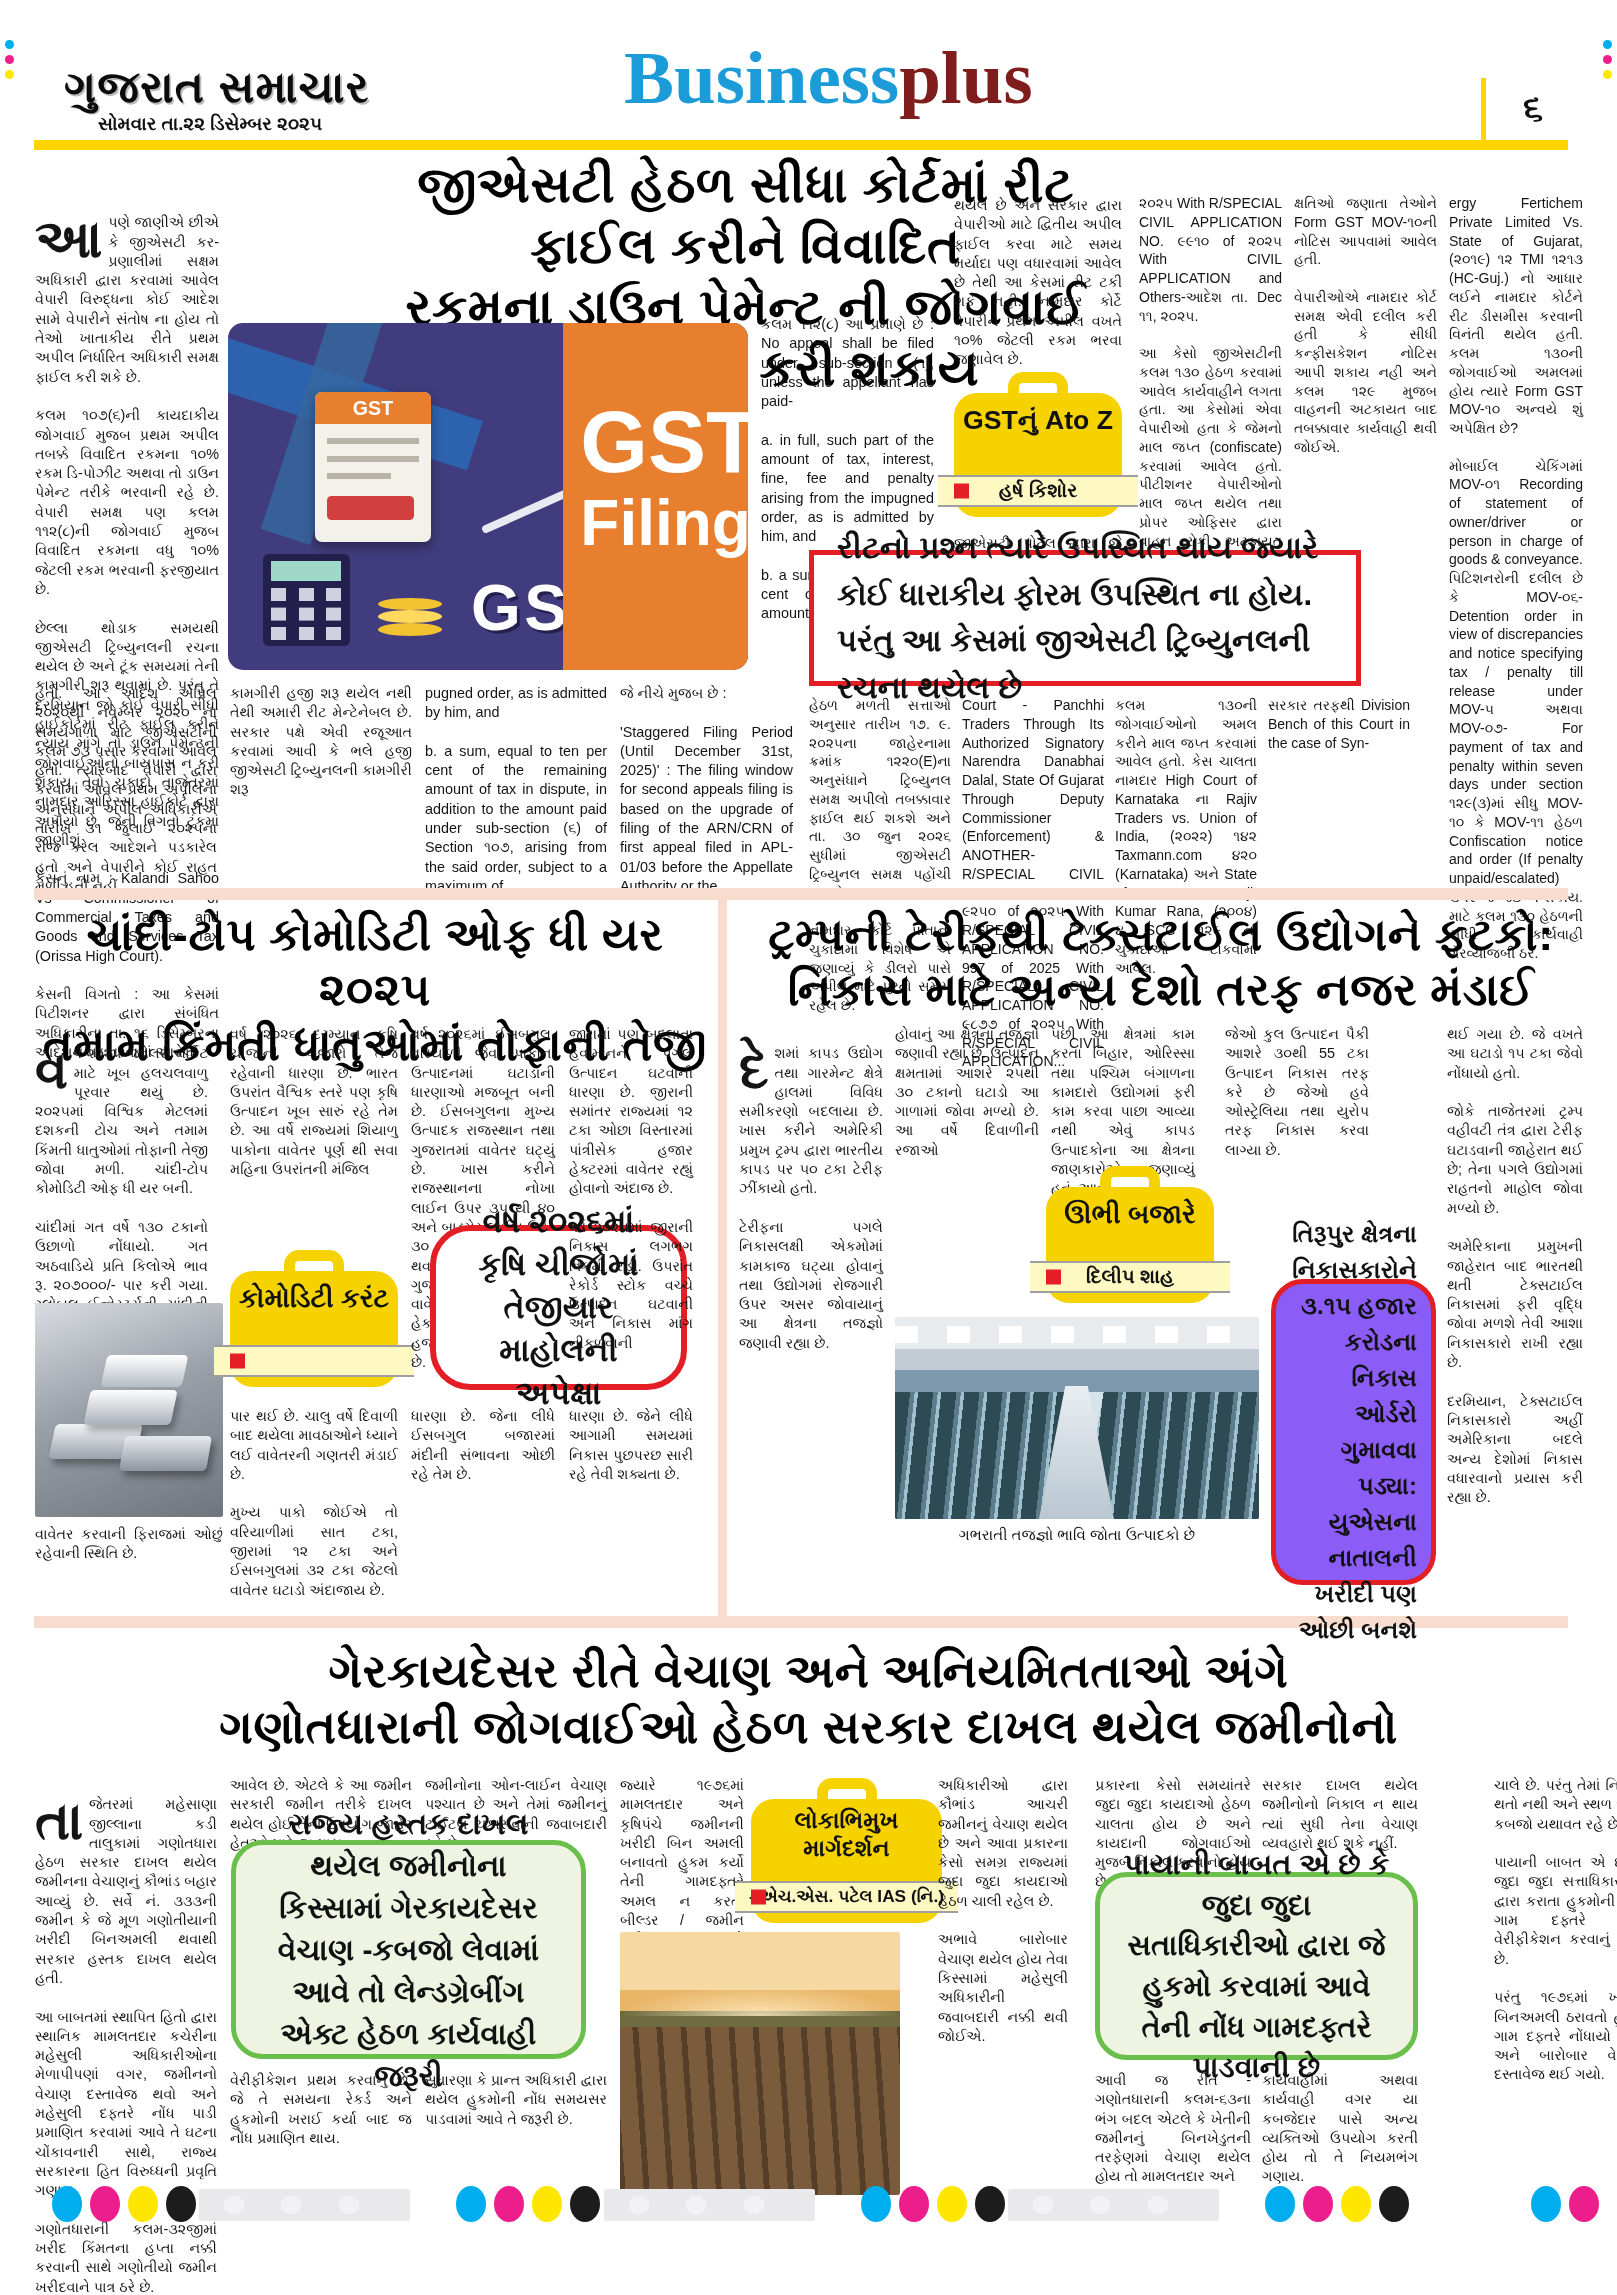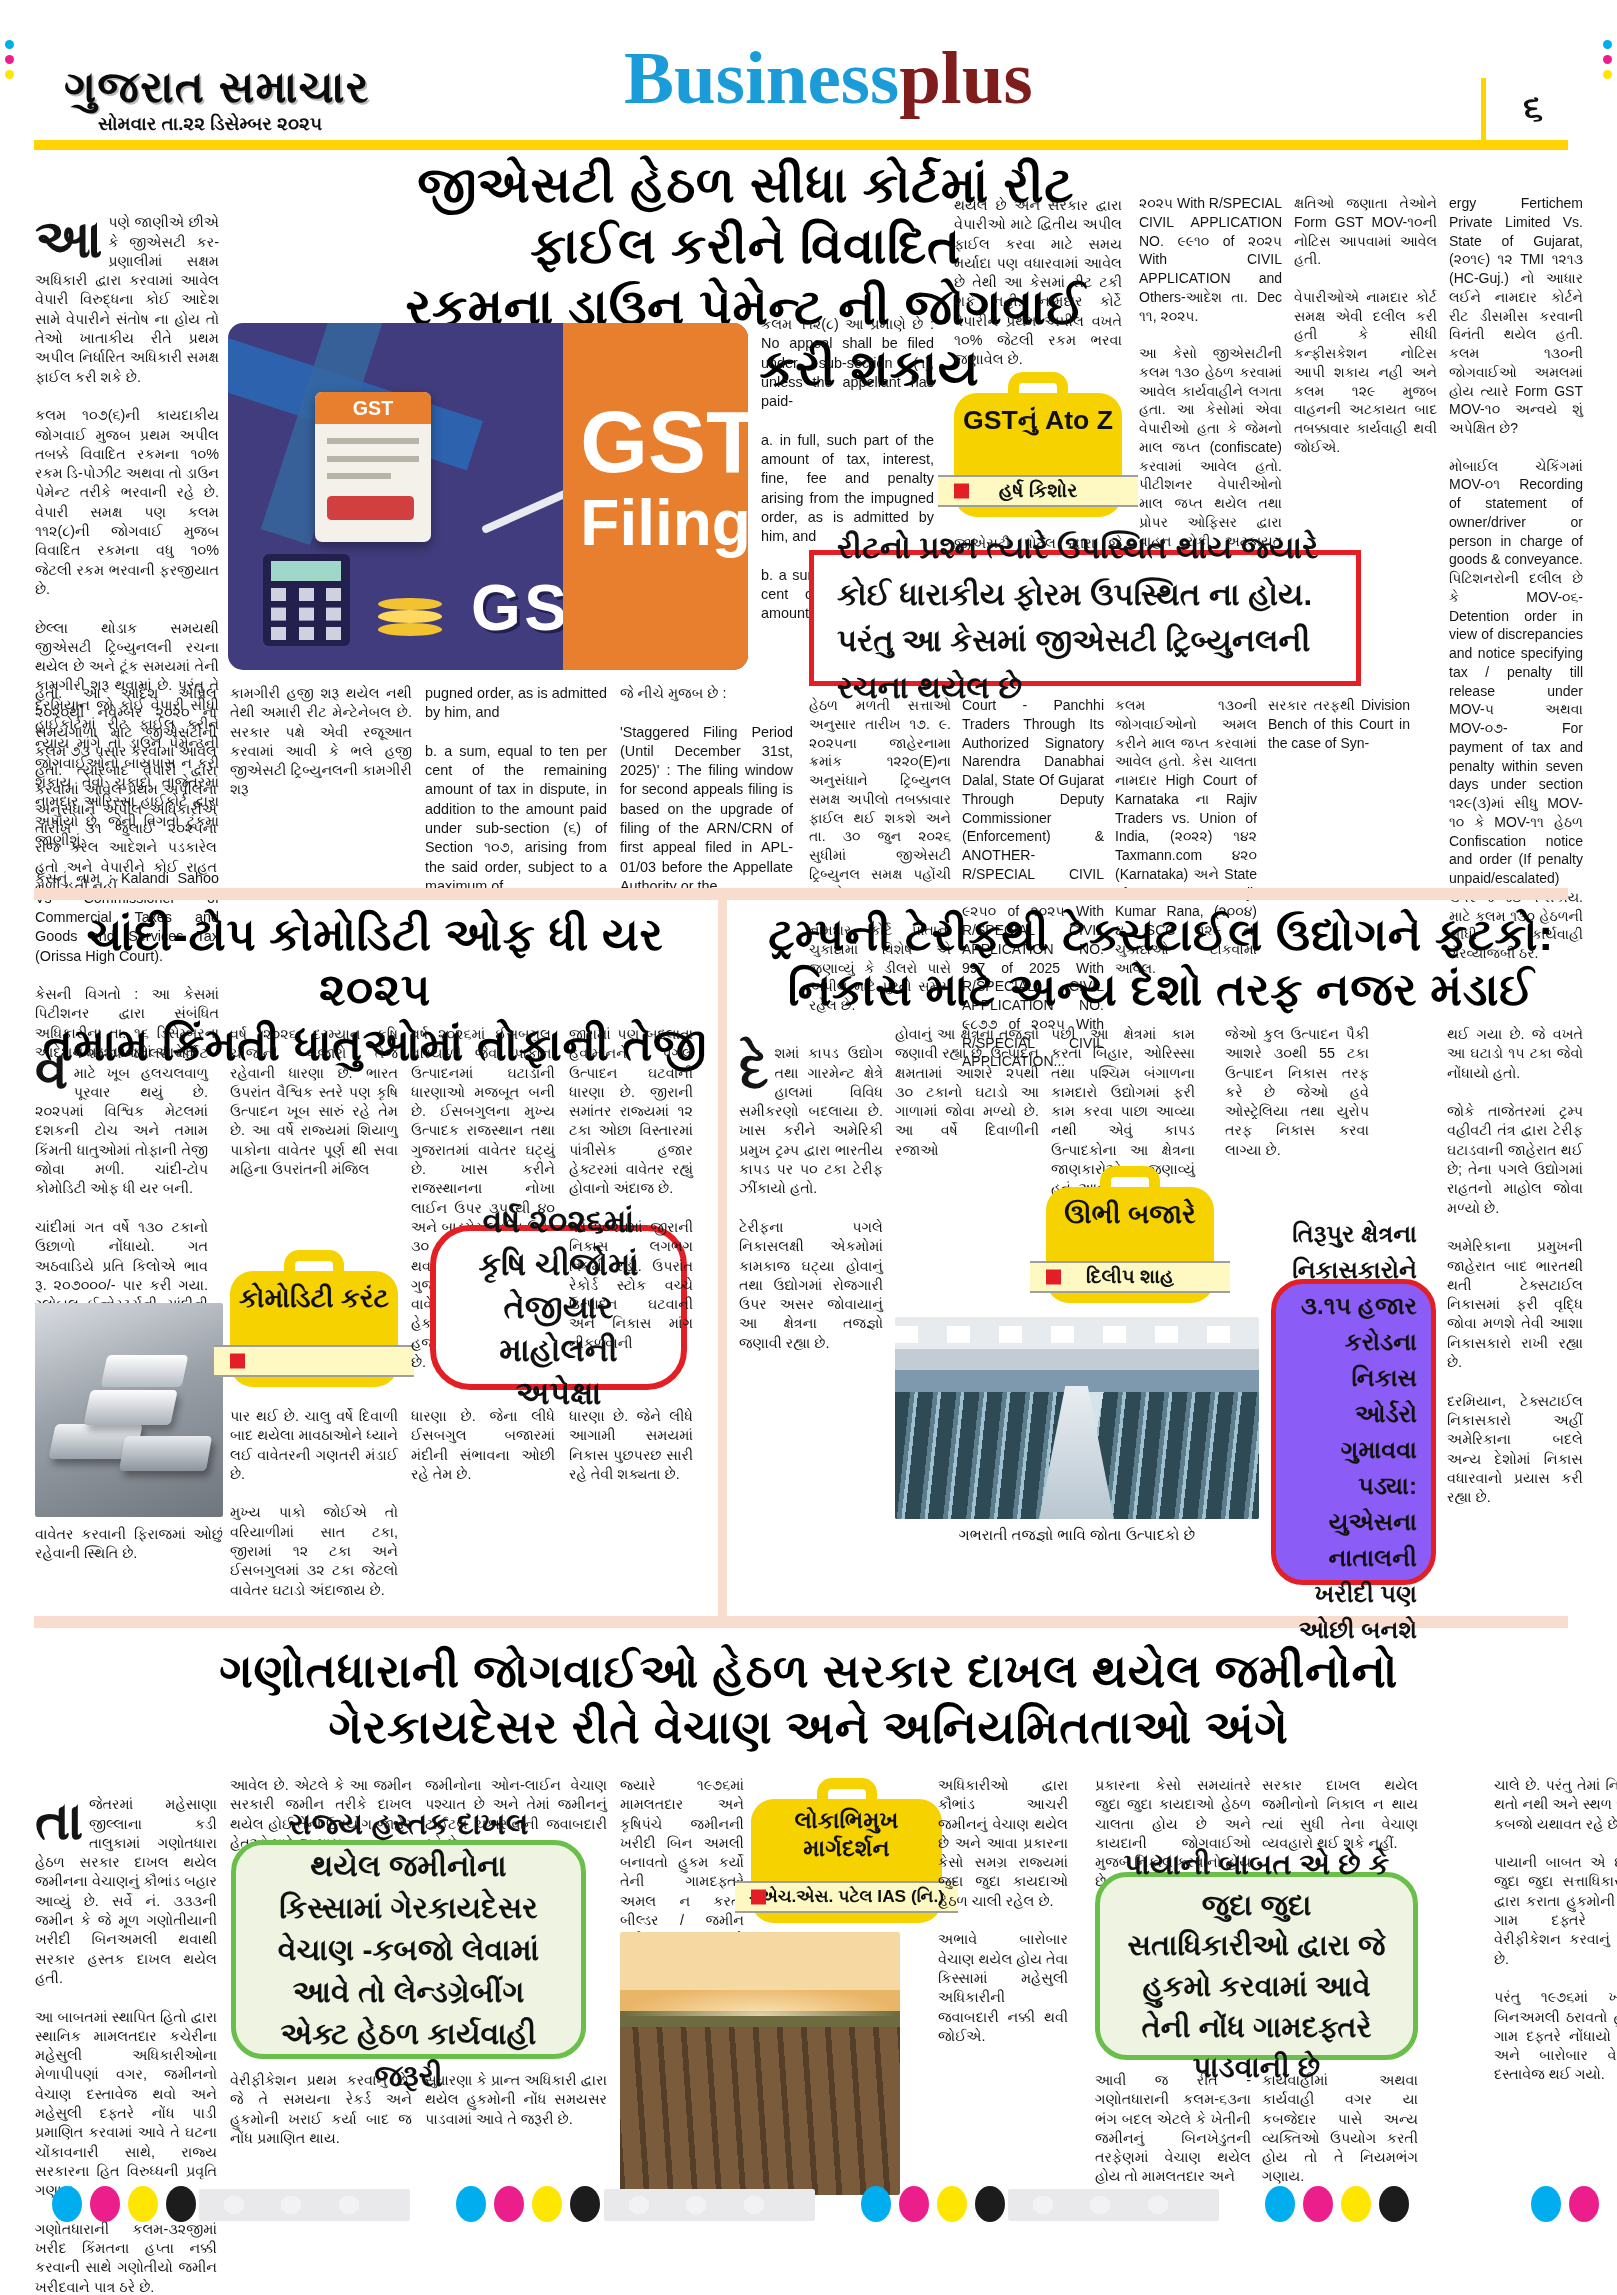--- a/index.html
+++ b/index.html
@@ -228,22 +228,22 @@
 
 <div class="col" style="left:1447px;top:1025px;width:136px;height:578px">થઈ ગયા છે. જે વખતે આ ઘટાડો ૧૫ ટકા જેવો નોંધાયો હતો.
 
 જોકે તાજેતરમાં ટ્રમ્પ વહીવટી તંત્ર દ્વારા ટેરીફ ઘટાડવાની જાહેરાત થઈ છે; તેના પગલે ઉદ્યોગમાં રાહતનો માહોલ જોવા મળ્યો છે.
 
 અમેરિકાના પ્રમુખની જાહેરાત બાદ ભારતથી થતી ટેક્સટાઈલ નિકાસમાં ફરી વૃદ્ધિ જોવા મળશે તેવી આશા નિકાસકારો રાખી રહ્યા છે.
 
 દરમિયાન, ટેક્સટાઈલ નિકાસકારો અહીં અમેરિકાના બદલે અન્ય દેશોમાં નિકાસ વધારવાનો પ્રયાસ કરી રહ્યા છે.</div>
 
 <div class="hl" style="left:98px;top:1643px;width:1421px;font-size:46px">
+  <div>ગેરકાયદેસર રીતે વેચાણ અને અનિયમિતતાઓ અંગે</div>
   <div>ગણોતધારાની જોગવાઈઓ હેઠળ સરકાર દાખલ થયેલ જમીનોનો</div>
-  <div>ગેરકાયદેસર રીતે વેચાણ અને અનિયમિતતાઓ અંગે</div>
 </div>
 
 <div class="col" style="left:35px;top:1776px;width:182px;height:416px">
   <span class="dropcap">તા</span><span>જેતરમાં મહેસાણા જીલ્લાના કડી તાલુકામાં ગણોતધારા હેઠળ સરકાર દાખલ થયેલ જમીનના વેચાણનું કૌભાંડ બહાર આવ્યું છે. સર્વે નં. ૩૩૩ની જમીન કે જે મૂળ ગણોતીયાની ખરીદી બિનઅમલી થવાથી સરકાર હસ્તક દાખલ થયેલ હતી.
 
 આ બાબતમાં સ્થાપિત હિતો દ્વારા સ્થાનિક મામલતદાર કચેરીના મહેસુલી અધિકારીઓના મેળાપીપણાં વગર, જમીનનો વેચાણ દસ્તાવેજ થવો અને મહેસુલી દફ્તરે નોંધ પાડી પ્રમાણિત કરવામાં આવે તે ઘટના ચોંકાવનારી સાથે, રાજ્ય સરકારના હિત વિરુધ્ધની પ્રવૃતિ ગણાય.
 
 ગણોતધારાની કલમ-૩૨જીમાં ખરીદ કિંમતના હપ્તા નક્કી કરવાની સાથે ગણોતીયો જમીન ખરીદવાને પાત્ર ઠરે છે.</span>
 </div>
 

